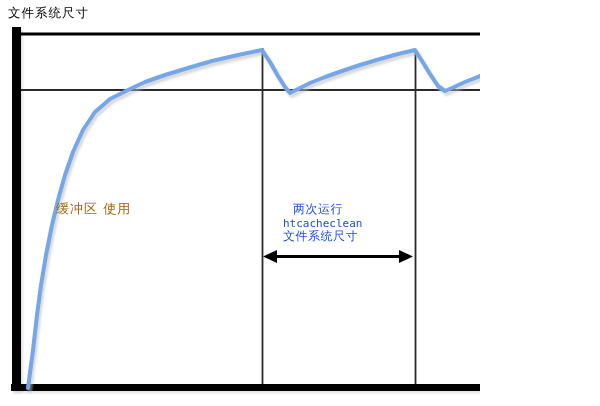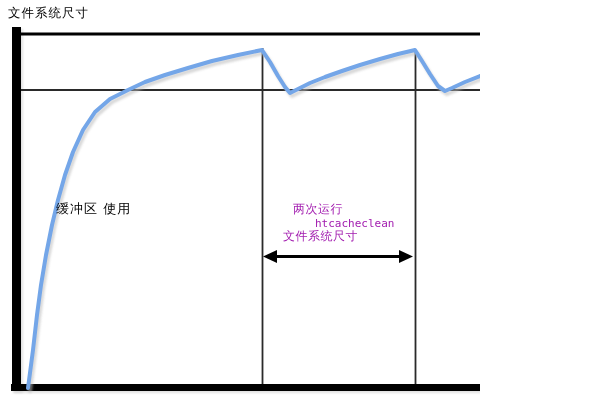--- a/index.html
+++ b/index.html
@@ -10,25 +10,25 @@
   .stage svg{position:absolute;left:0;top:0;}
   .chart-title{
     position:absolute;left:8px;top:5px;
     font-size:12.5px;color:#000;letter-spacing:1px;white-space:nowrap;
   }
   .curve-label{
     position:absolute;left:56px;top:200px;
     font-size:13px;letter-spacing:1px;white-space:nowrap;
   }
   .annotation{
-    position:absolute;left:283px;top:203px;color:#a21caf;
+    position:absolute;left:283px;top:203px;color:#1d4ed8;
     font-size:12px;line-height:13.5px;letter-spacing:.5px;white-space:nowrap;
   }
   .annotation .indent{padding-left:10px;}
-  .annotation .mono{font-family:"DejaVu Sans Mono",monospace;font-size:11px;letter-spacing:0;margin-left:32px;}
+  .annotation .mono{font-family:"DejaVu Sans Mono",monospace;font-size:11px;letter-spacing:0;}
 </style>
 </head>
 <body>
 
 <div class="stage">
 
   <svg width="600" height="406" viewBox="0 0 600 406">
     <defs>
       <filter id="soft" x="-20%" y="-20%" width="140%" height="140%">
         <feGaussianBlur stdDeviation="1"></feGaussianBlur>
@@ -52,21 +52,21 @@
 
     <g id="arrow">
       <line id="arrow-shaft" stroke-width="3" x1="273" x2="403" y1="256.5" y2="256.5" stroke="#000000"></line>
       <polygon id="arrow-head-left" points="263,256.5 277,250 277,263" fill="#000000"></polygon>
       <polygon id="arrow-head-right" points="413,256.5 399,250 399,263" fill="#000000"></polygon>
     </g>
   </svg>
 
   <div class="chart-title">文件系统尺寸</div>
 
-  <div class="curve-label" id="curve-label" style="color: #000000;">缓冲区 使用</div>
+  <div class="curve-label" id="curve-label" style="color: #a16207;">缓冲区 使用</div>
 
   <div class="annotation">
     <div class="indent">两次运行</div>
     <div class="mono">htcacheclean</div>
     <div>文件系统尺寸</div>
   </div>
 
 </div>
 
 </body></html>

